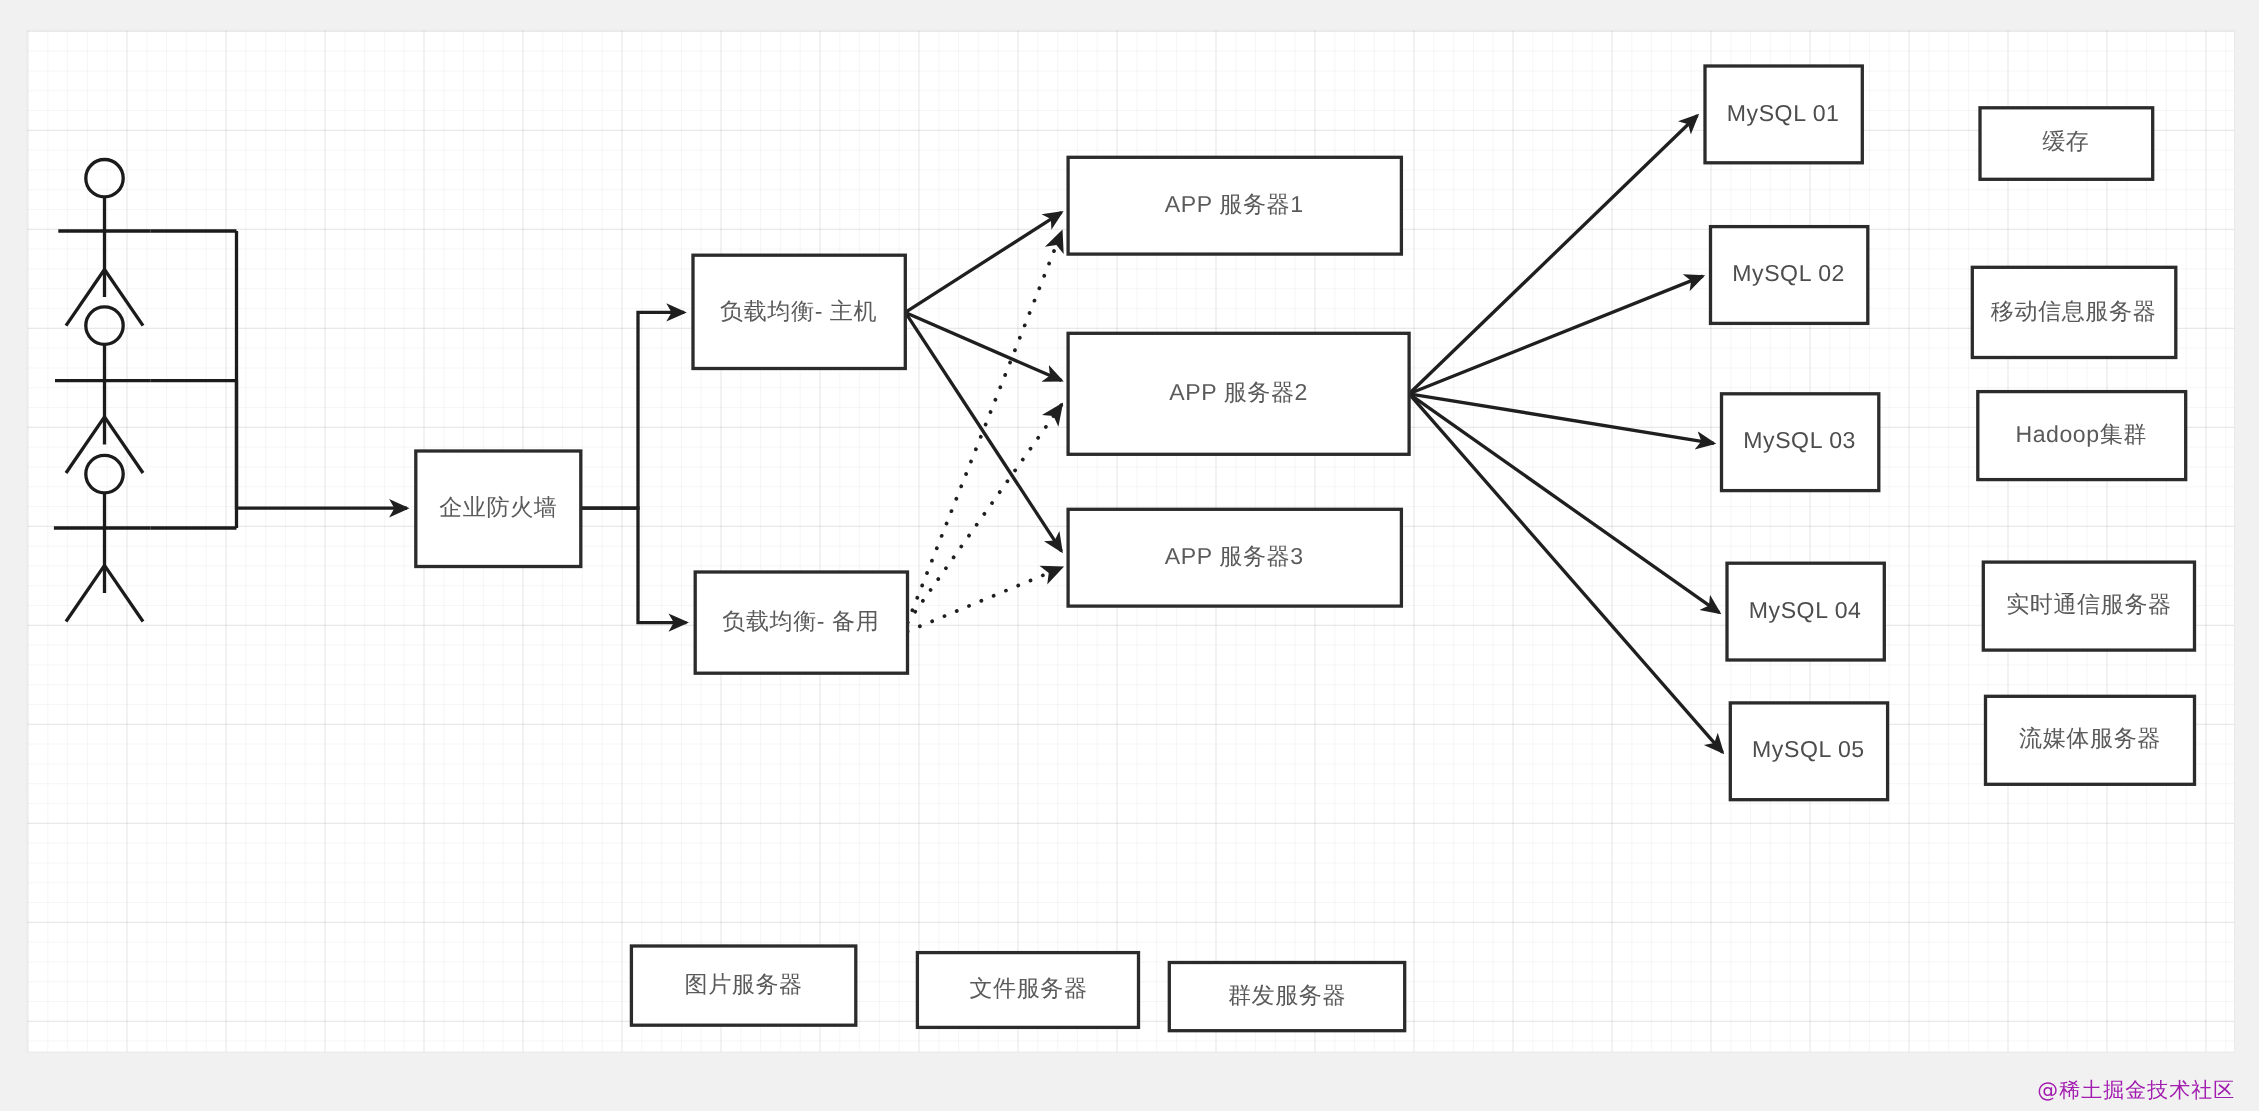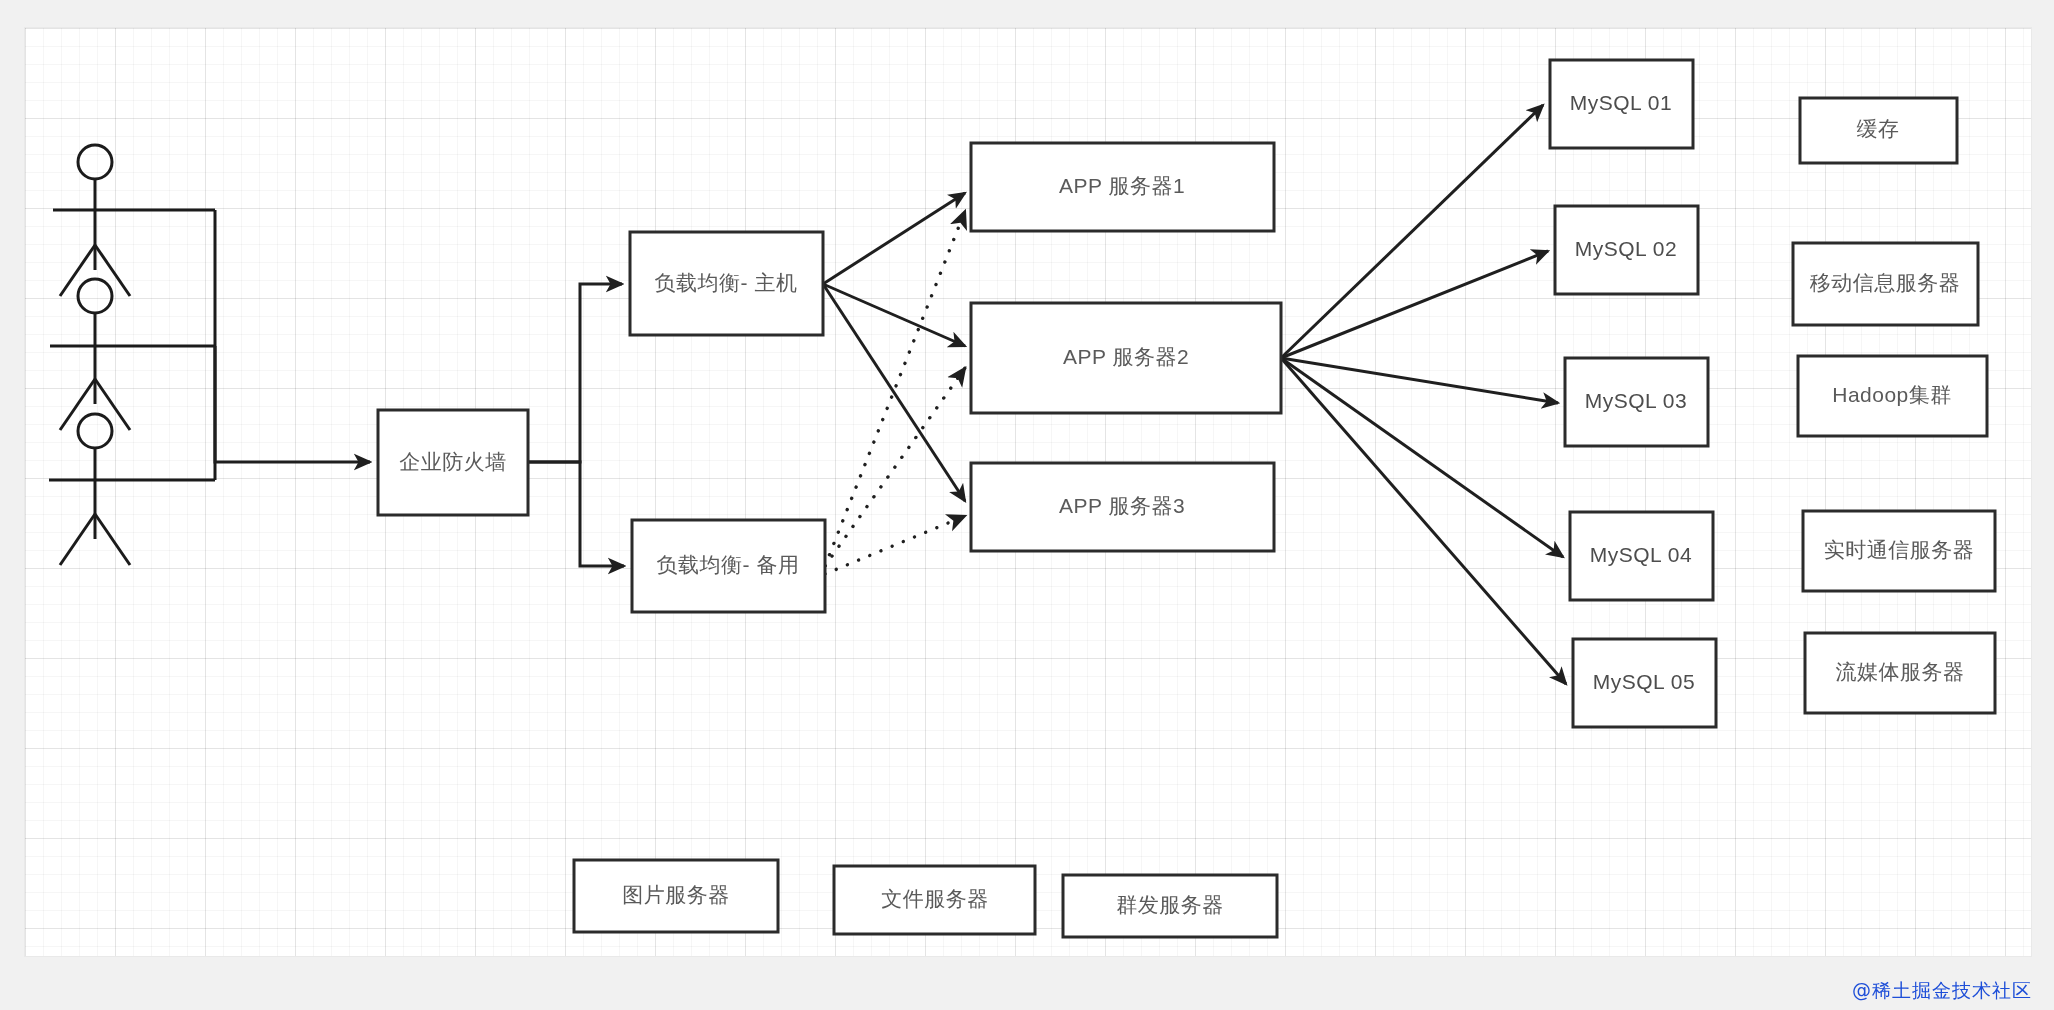--- a/index.html
+++ b/index.html
@@ -85,21 +85,21 @@
   }
   .bus-line {
     stroke: #1b1b1b;
     stroke-width: 3;
     fill: none;
   }
   #watermark {
     position: absolute;
     right: 22px;
     bottom: 6px;
-    color: #1d4ed8;
+    color: #a21caf;
     font-size: 19px;
     font-family: "DejaVu Sans", "Liberation Sans", sans-serif;
     letter-spacing: 1px;
     white-space: nowrap;
   }
 </style>
 </head>
 <body>
 
 <div id="app">

